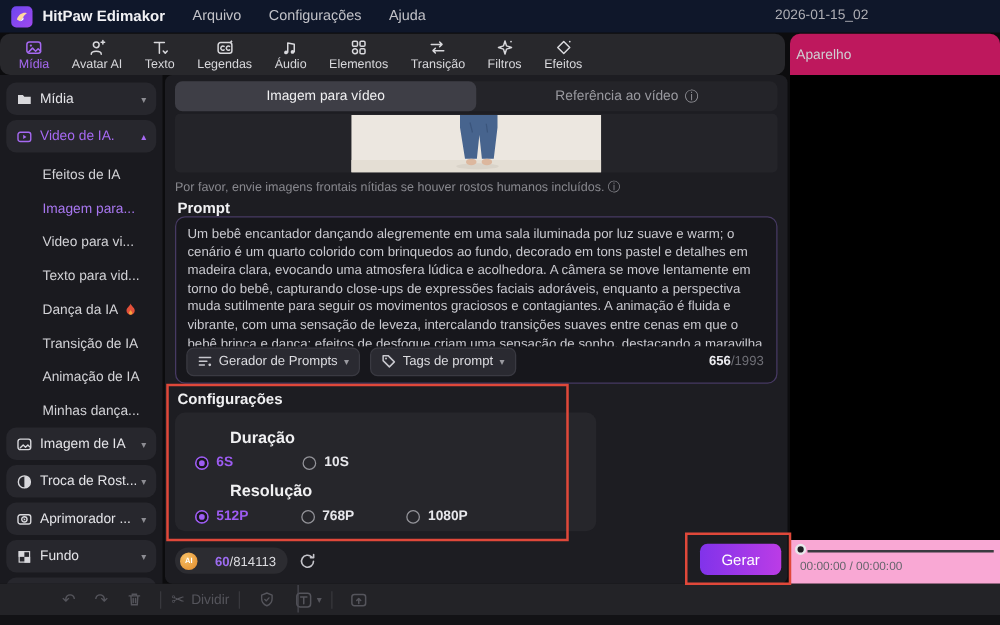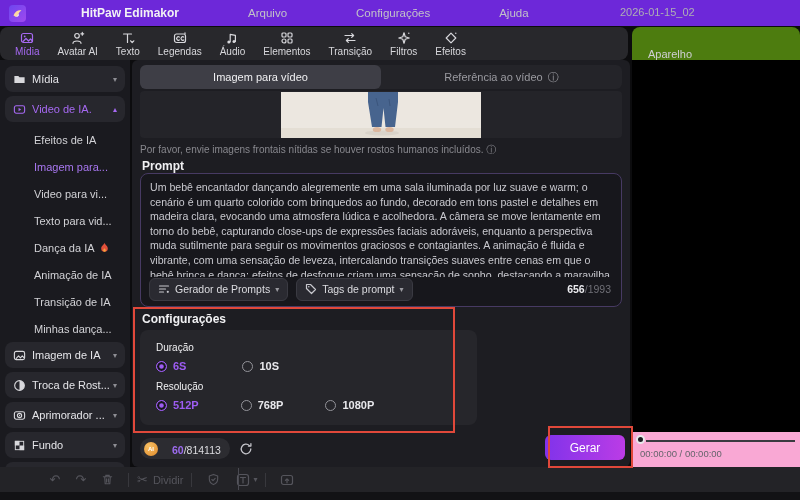--- a/index.html
+++ b/index.html
@@ -1,33 +1,33 @@
 <!DOCTYPE html>
 <html><head>
 <meta charset="utf-8">
 <style>
   * { margin:0; padding:0; box-sizing:border-box; }
   html,body { background:#0c0c0e; }
   body { font-family:"Liberation Sans", sans-serif; }
   .stage { position:relative; width:800px; height:500px; overflow:hidden; background:#0c0c0e; color:#e6e6ea; }
 
   
-  .menubar { position:absolute; left:0; top:0; width:800px; height:26px; background:#6d28d9; display:flex; align-items:center;gap:47px; }
+  .menubar { position:absolute; left:0; top:0; width:800px; height:26px; background:#0f172a; display:flex; align-items:center; }
   .logo { width:17px; height:17px; margin-left:9px; border-radius:4px; background:linear-gradient(135deg,#6d46ef,#a049ee); display:flex; align-items:center; justify-content:center; }
   .app-title { margin-left:8px; font-size:12px; font-weight:bold; color:#f2f2f5; }
   .menu-item { margin-left:22px; font-size:11.5px; color:#c2c2c8; cursor:default; }
   .project-title { position:absolute; left:620px; top:6px; font-size:11px; color:#aeaeb4; }
 
   
   .ribbon { position:absolute; left:0; top:27px; width:628px; height:33px; background:#28282c; border-radius:8px; display:flex; align-items:center; padding-left:6px; }
   .rtab { display:flex; flex-direction:column; align-items:center; justify-content:center; padding:0 9px; height:33px; color:#d8d8dc; cursor:pointer; }
   .rtab .rtab-ic { height:14px; display:flex; align-items:center; color:#d8d8dc; }
   .rtab .rtab-lb { font-size:10px; margin-top:1px; }
   .rtab.active, .rtab.active .rtab-ic { color:#a669f2; }
-  .device-header { position:absolute; left:632px; top:27px; width:168px; height:33px; background:#4d7c0f; border-radius:8px 8px 0 0; display:flex; align-items:flex-end; padding-left:16px; font-size:11px; color:#cfcfd3; }
+  .device-header { position:absolute; left:632px; top:27px; width:168px; height:33px; background:#be185d; border-radius:8px 8px 0 0; display:flex; align-items:center; padding-left:5px; font-size:11px; color:#cfcfd3; }
 
   
   .sidebar { position:absolute; left:0; top:60px; width:130px; height:407px; background:#1a1a1f; overflow:hidden; padding-top:6px; }
   .sb-group { height:26px; margin:0 5px 4px 5px; background:#27272d; border-radius:8px; display:flex; align-items:center; padding:0 8px; cursor:pointer; }
   .sb-group .sb-ic { width:13px; height:13px; color:#d8d8dc; display:flex; align-items:center; flex:none; }
   .sb-group .sb-lb { font-size:11px; color:#e4e4e8; margin-left:6px; white-space:nowrap; overflow:hidden; flex:1; }
   .sb-group .sb-caret { font-size:8px; color:#8d8d93; margin-left:4px; }
   .sb-group.active .sb-lb, .sb-group.active .sb-ic, .sb-group.active .sb-caret { color:#a669f2; }
   .sb-sub { height:27px; display:flex; align-items:center; padding-left:34px; font-size:11px; color:#d2d2d6; cursor:pointer; white-space:nowrap; }
   .sb-sub.active { color:#a877f0; }
@@ -46,37 +46,37 @@
   .prompt-row { position:absolute; left:8px; right:10px; bottom:5px; height:24px; display:flex; align-items:center; gap:8px;margin-top:21px; }
   .pill-btn { height:23px; background:#2a2a31; border:1px solid #3a3a42; border-radius:6px; display:flex; align-items:center; padding:0 8px; font-size:10.5px; color:#dcdce0; gap:5px; cursor:pointer; }
   .pill-btn .pb-ic { display:flex; color:#c8c8ce; }
   .pill-btn .pb-caret { font-size:8px; color:#9a9aa0; }
   .char-counter { margin-left:auto; font-size:10.5px; }
   .char-counter .used { color:#ececf0; font-weight:bold; }
   .char-counter .limit { color:#6f6f76; }
 
   .settings-title { position:absolute; left:10px; top:252px; font-size:12px; font-weight:bold; color:#f0f0f2; }
   .settings-card { position:absolute; left:8px; top:270px; width:337px; height:95px; background:#26262b; border-radius:8px; padding:12px 16px; }
-  .set-label { font-size:10px; font-weight:normal; color:#f0f0f2; }
+  .set-label { font-size:13px; font-weight:bold; color:#f0f0f2;margin-left:28px; }
   .radio-row { display:flex; align-items:center; margin:7px 0 9px 0; }
   .radio { display:flex; align-items:center; gap:6px; cursor:pointer; font-size:11px; font-weight:bold; color:#e8e8ec; }
   .radio .rdot { width:11px; height:11px; border-radius:50%; border:1.5px solid #94949a; background:transparent; flex:none; }
   .radio.sel { color:#9d5cf2; }
   .radio.sel .rdot { border-color:#9d5cf2; box-shadow:inset 0 0 0 2.2px #17171c; background:#9d5cf2; }
   .rr-dur .radio:nth-child(2){ margin-left:56px; }
   .rr-res .radio:nth-child(2){ margin-left:42px; }
   .rr-res .radio:nth-child(3){ margin-left:42px; }
 
   .credits-row { position:absolute; left:8px; bottom:6px; height:25px; display:flex; align-items:center; }
   .credit-pill { height:21px; background:#2c2c31; border-radius:11px; display:flex; align-items:center; padding:0 9px 0 4px; gap:4px; }
   .coin { width:14px; height:14px; border-radius:50%; background:radial-gradient(circle at 35% 30%,#f7c065,#e08a2a); display:flex; align-items:center; justify-content:center; font-size:6px; font-weight:bold; color:#fff; }
   .credit-used { font-size:10.5px; font-weight:bold; color:#9d6cf0;margin-left:10px; }
   .credit-total { font-size:10.5px; color:#dcdce0; }
   .refresh-btn { margin-left:9px; display:flex; color:#c4c4ca; cursor:pointer; }
-  .generate-btn { position:absolute; right:5px; bottom:7px; width:80px; height:25px; border:none; border-radius:6px; background:linear-gradient(90deg,#8133ea,#bb3ce6); color:#fff; font-size:12px; font-family:"Liberation Sans",sans-serif; cursor:pointer; }
+  .generate-btn { position:absolute; right:5px; bottom:7px; width:65px; height:25px; border:none; border-radius:6px; background:linear-gradient(90deg,#8133ea,#bb3ce6); color:#fff; font-size:12px; font-family:"Liberation Sans",sans-serif; cursor:pointer; }
 
   
   .right-panel { position:absolute; left:632px; top:60px; width:168px; height:407px; background:#000; }
   .player-bar { position:absolute; left:0; bottom:0; width:168px; height:35px; background:#f9a8d4; }
   .scrub-line { position:absolute; left:14px; right:5px; top:8px; height:2px; background:#3a3a40; }
   .scrub-handle { position:absolute; left:4px; top:3px; width:9px; height:9px; border-radius:50%; background:#1d1d22; border:2px solid #e8e8ec; }
   .player-time { position:absolute; left:8px; top:16px; font-size:9.5px; color:#64646b; }
 
   
   .timeline-bar { position:absolute; left:0; top:467px; width:800px; height:25px; background:#232327; display:flex; align-items:center; color:#55555c; }
@@ -243,24 +243,24 @@
     <div class="sb-sub">
       <span>Dança da IA</span>
       <span class="sb-flame">
           <svg width="11" height="12" viewBox="0 0 11 12">
             <path d="M5.5 .8c.5 2.2 3.3 3.1 3.3 5.7a3.3 3.3 0 1 1-6.6 0C2.2 3.9 5 3 5.5.8z" fill="#e2503a"></path>
             <path d="M5.5 6c.3 1 1.4 1.3 1.4 2.4a1.4 1.4 0 1 1-2.8 0C4.1 7.3 5.2 7 5.5 6z" fill="#f2a23c"></path>
           </svg>
         </span>
     </div>
     <div class="sb-sub">
+        <span>Transição de IA</span>
+      </div>
+    <div class="sb-sub">
         <span>Animação de IA</span>
-      </div>
-    <div class="sb-sub">
-        <span>Transição de IA</span>
       </div>
     <div class="sb-sub">
         <span>Minhas dança...</span>
       </div>
     <div class="sb-group">
       <span class="sb-ic">
           <svg width="13" height="13" viewBox="0 0 14 14" fill="none" stroke="currentColor" stroke-width="1.2" stroke-linecap="round" stroke-linejoin="round">
             <rect x="1.5" y="2.5" width="11" height="9" rx="2"></rect>
             <path d="M3.5 10l2.5-2.5 2 2 2-2 1.5 1.5"></path>
           </svg>

